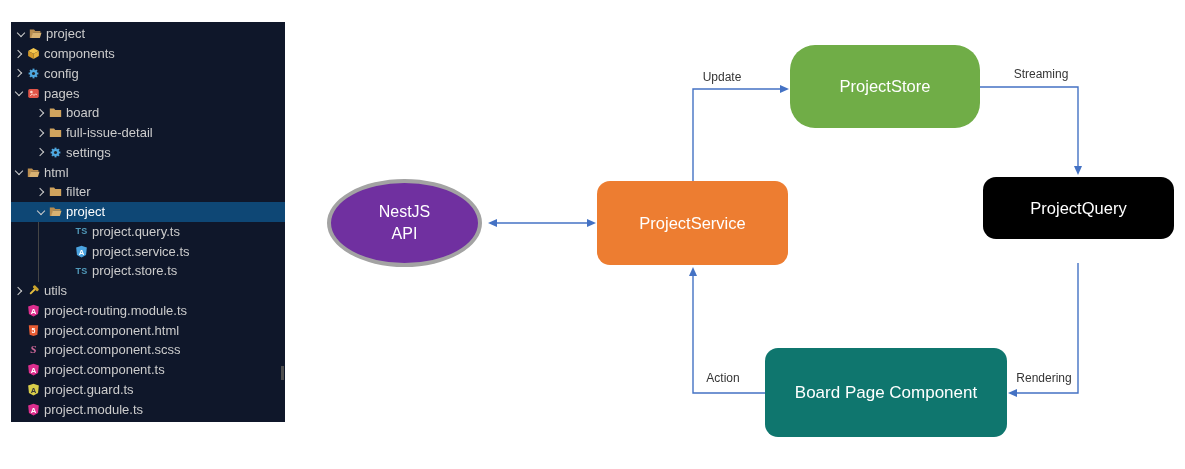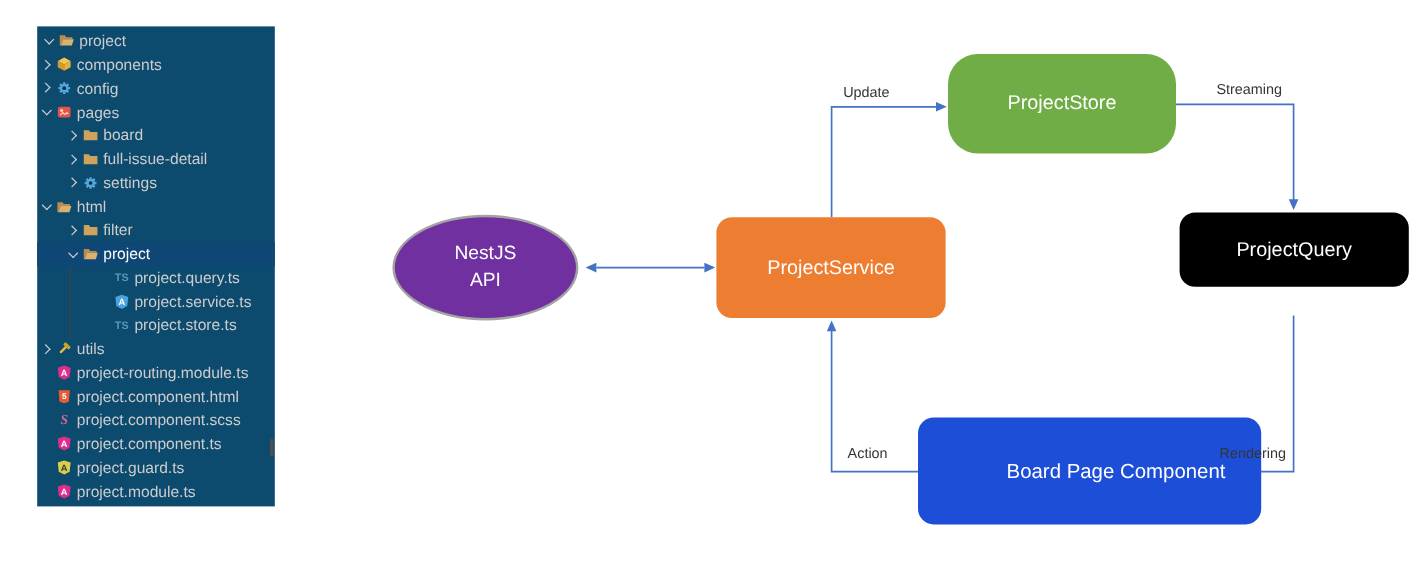--- a/index.html
+++ b/index.html
@@ -1,21 +1,21 @@
 <!DOCTYPE html>
 <html><head>
 <meta charset="utf-8">
 <style>
   html,body{margin:0;padding:0;background:#fff;}
   body{font-family:"Liberation Sans", sans-serif;}
   #stage{position:relative;width:1185px;height:469px;background:#ffffff;overflow:hidden;}
 
   
-  #explorer{position:absolute;left:11px;top:22px;width:198px;height:400px;
-    background:#0c4a6e;padding-top:2px;box-sizing:border-box;margin-left:20px;}
+  #explorer{position:absolute;left:11px;top:22px;width:274px;height:400px;
+    background:#0f172a;padding-top:2px;box-sizing:border-box;}
   .row{display:flex;align-items:center;height:19.75px;color:#cccccc;
     font-size:13px;white-space:nowrap;cursor:pointer;box-sizing:border-box;}
   .row.selected{background:#0e4775;color:#ffffff;}
   .lvl0{padding-left:4px}.lvl1{padding-left:2px}.lvl2{padding-left:24px}.lvl3{padding-left:50px}
   .chev{width:12px;height:100%;flex:none;display:flex;align-items:center;justify-content:center;}
   .chev.right::before{content:"";width:5px;height:5px;border-right:1.4px solid #cccccc;
     border-bottom:1.4px solid #cccccc;transform:rotate(-45deg);margin-right:2px;}
   .chev.down::before{content:"";width:5px;height:5px;border-right:1.4px solid #cccccc;
     border-bottom:1.4px solid #cccccc;transform:rotate(45deg);margin-bottom:2px;}
   .slot{width:17px;flex:none;display:flex;align-items:center;justify-content:center;}
@@ -26,23 +26,23 @@
   #guide{position:absolute;left:27px;top:200px;width:1px;height:60px;background:#454545;}
   #sb-thumb{position:absolute;right:1px;top:344px;width:3px;height:14px;background:#4f4f4f;}
 
   
   .node{position:absolute;display:flex;align-items:center;justify-content:center;
     color:#ffffff;text-align:center;}
   .rectnode{border-radius:13px;font-size:16.5px;}
   #n-store{left:790px;top:45px;width:190px;height:83px;background:#70AD47;border-radius:25px;}
   #n-service{left:597px;top:181px;width:191px;height:84px;background:#ED7D31;}
   #n-query{left:983px;top:177px;width:191px;height:62px;background:#000000;}
-  #n-board{left:765px;top:348px;width:242px;height:89px;background:#1d4ed8;font-size:17px;padding-left:44px;}
+  #n-board{left:765px;top:348px;width:242px;height:89px;background:#0f766e;font-size:17px;}
   #n-nest{left:327px;top:179px;width:155px;height:88px;background:#7030A0;
-    border-radius:50%;border:2px solid #a3a3a3;font-size:16px;line-height:1.4;box-sizing:border-box;}
+    border-radius:50%;border:4px solid #a3a3a3;font-size:16px;line-height:1.4;box-sizing:border-box;}
   #connectors{position:absolute;left:0;top:0;pointer-events:none;}
   .edge-lbl{position:absolute;transform:translate(-50%,-50%);font-size:12px;color:#353535;}
 </style>
 </head>
 <body>
 
 <svg width="0" height="0" style="position:absolute" aria-hidden="true">
   <defs>
     <symbol id="sym-folder" viewBox="0 0 16 16">
       <path d="M1 3h5.2l1.5 2H15v8.5H1z" fill="#cfa35e"></path>

